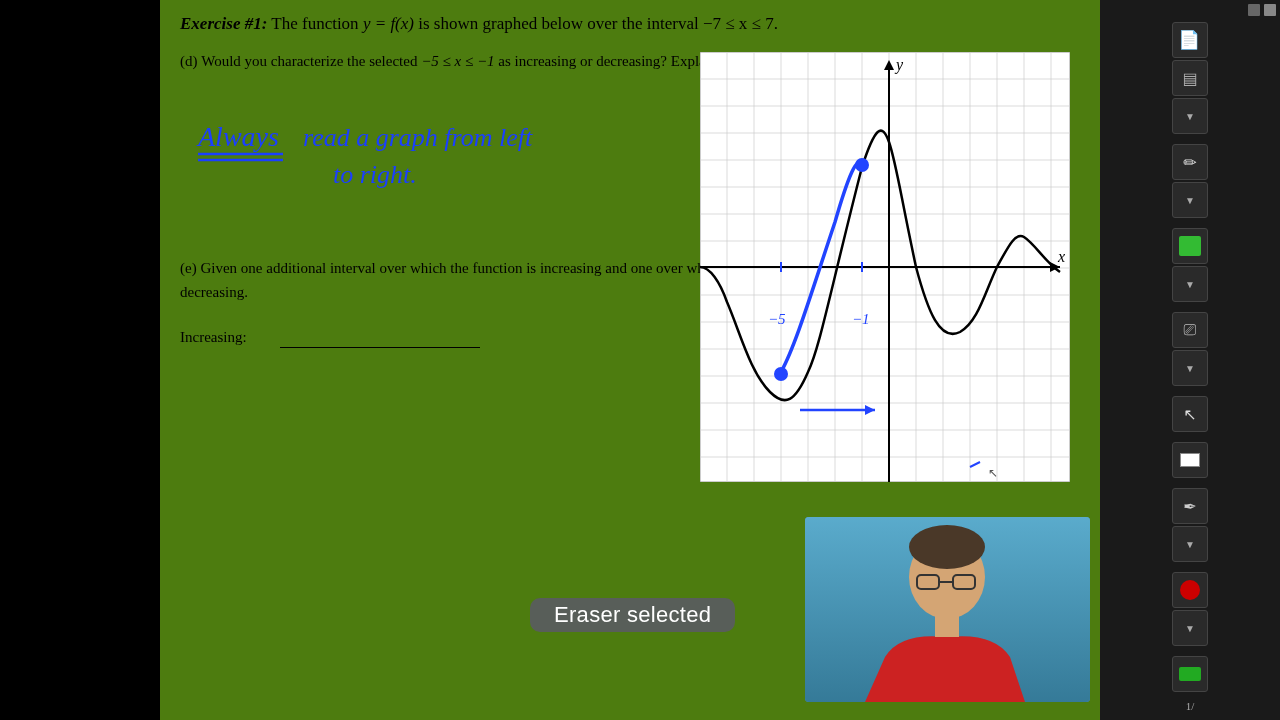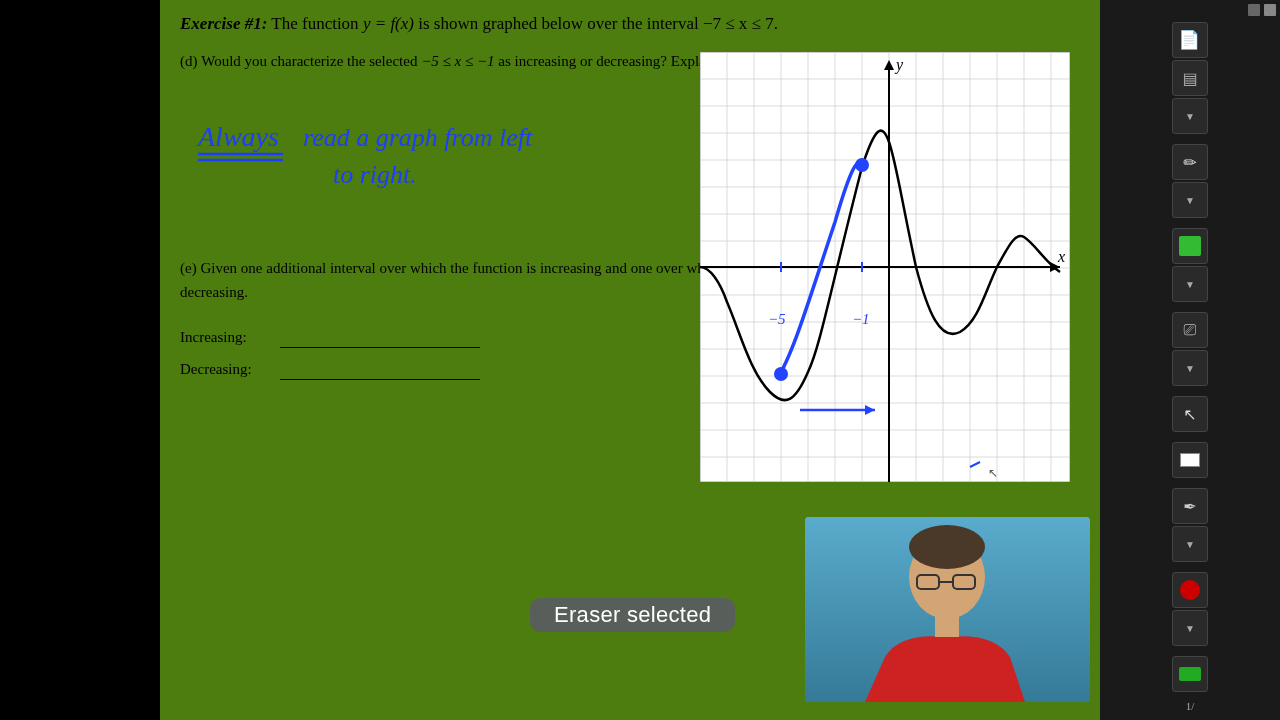--- a/index.html
+++ b/index.html
@@ -215,24 +215,20 @@
 
     <div class="question-e" style="margin-top: 185px;">
       <span>(e)</span>&nbsp;<span>Given one additional interval over which the function is increasing and one over which it is decreasing.</span>
     </div>
 
     <div class="fill-in-row" style="margin-top: 24px; margin-left: 0;">
       <span class="fill-in-label">Increasing:</span>
       <div class="fill-in-line"></div>
     </div>
 
-    <div class="fill-in-row" style="margin-top: 12px; margin-left: 0;">
-      <span class="fill-in-label">Decreasing:</span>
-      <div class="fill-in-line"></div>
-    </div>
 
     <div class="graph-container">
       <svg width="370" height="430" viewBox="0 0 370 430">
 
         <rect x="0" y="0" width="370" height="430" fill="#fff" stroke="#999" stroke-width="1"></rect>
 
         <g stroke="#ccc" stroke-width="0.7">
           <line x1="27" y1="0" x2="27" y2="430"></line>
           <line x1="54" y1="0" x2="54" y2="430"></line>
           <line x1="81" y1="0" x2="81" y2="430"></line>

